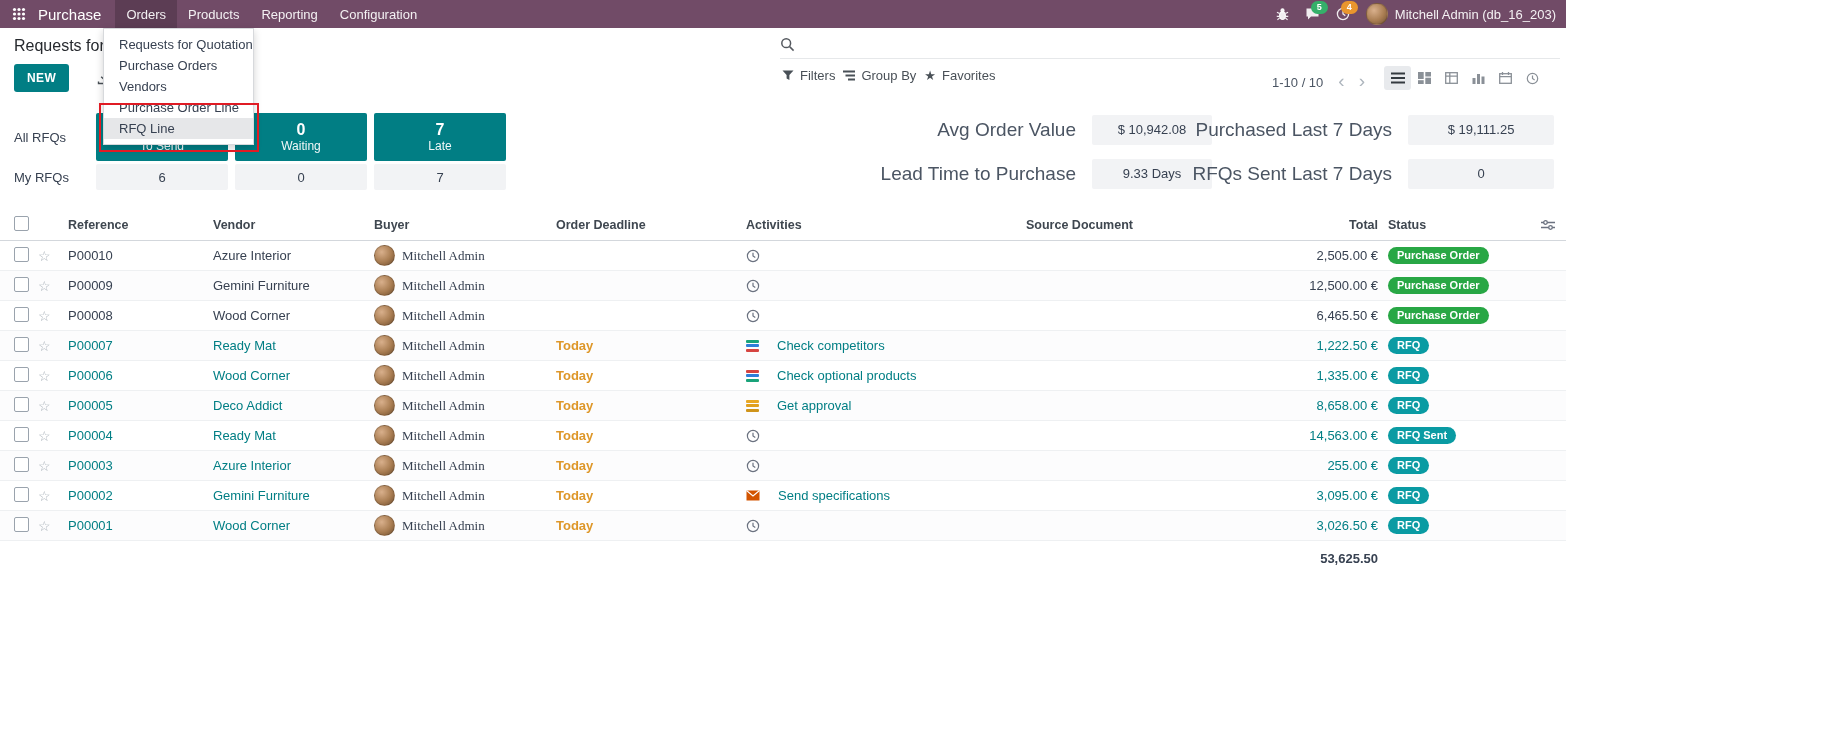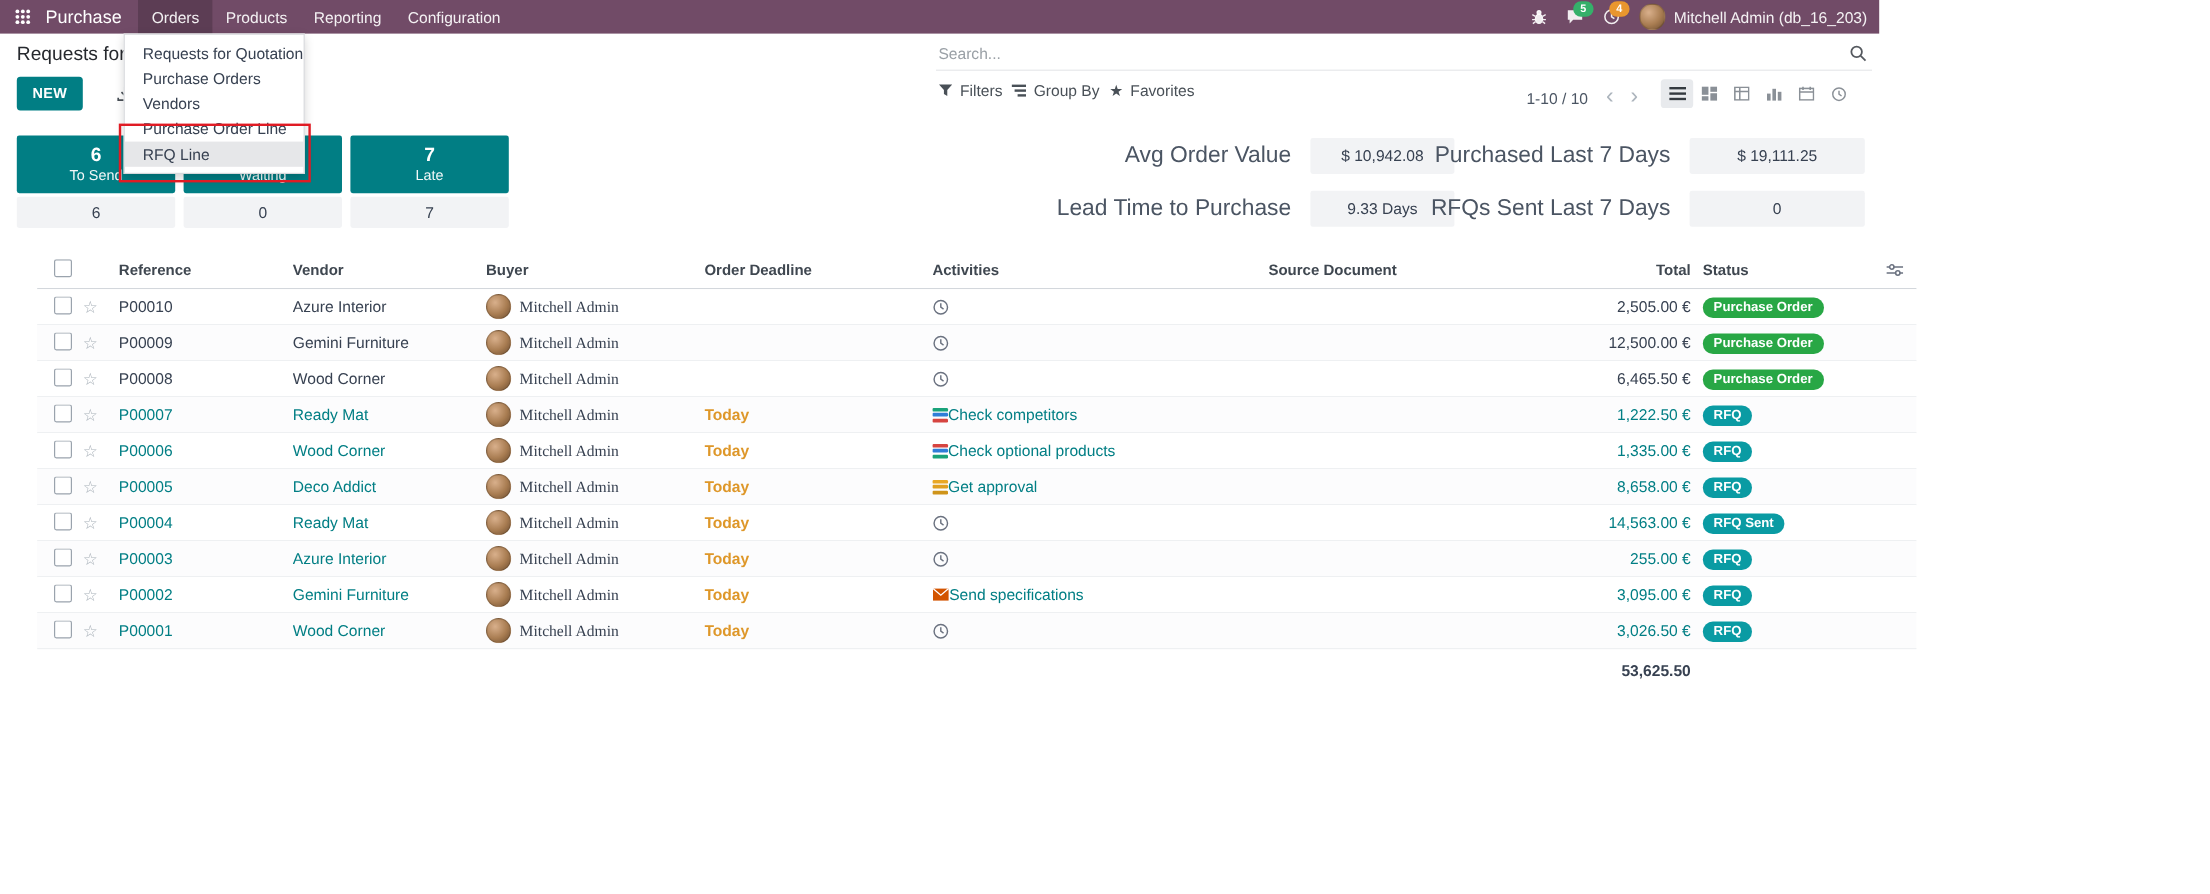--- a/index.html
+++ b/index.html
@@ -66,38 +66,38 @@
   .card-label{font-size:12px;opacity:.95;line-height:15px;}
   .mini{background:#f2f3f5;height:26px;border-radius:2px;display:flex;align-items:center;
     justify-content:center;font-size:13px;color:#374151;cursor:pointer;}
   .dash-stats{margin-left:auto;display:grid;grid-template-columns:180px 120px 164px 146px;
     column-gap:16px;row-gap:11px;align-items:center;}
   .stat-label{font-size:19px;color:#4b5563;justify-self:end;text-align:right;white-space:nowrap;}
   .stat-box{background:#f2f3f5;height:30px;border-radius:2px;display:flex;align-items:center;
     justify-content:center;font-size:13px;color:#374151;}
 
   
-  .table{position:absolute;left:0;top:210px;width:1566px;font-size:13px;color:#374151;padding-left:31px;}
+  .table{position:absolute;left:0;top:210px;width:1566px;font-size:13px;color:#374151;}
   .trow,.thead,.tfoot{display:grid;padding-left:10px;align-items:center;
     grid-template-columns:28px 30px 145px 161px 182px 190px 280px 230px 124px 150px 1fr;}
   .thead{height:30px;font-weight:bold;color:#3f4750;border-bottom:1px solid #d3d7dc;font-size:12.5px;}
   .trow{height:29px;border-bottom:1px solid #eef0f2;background:#fff;}
   .trow:nth-child(even){background:#fcfcfd;}
   .tfoot{height:34px;font-weight:bold;}
   .c{overflow:hidden;white-space:nowrap;}
   .c-total{text-align:right;padding-right:2px;}
   .c-status{padding-left:8px;}
   .c-gear{display:flex;justify-content:center;color:#6b7280;cursor:pointer;}
   .cb{display:inline-block;width:13px;height:13px;border:1px solid #9aa3ad;border-radius:2px;
     background:#fff;margin-left:4px;cursor:pointer;}
   .c-star{color:#aab2ba;font-size:14px;cursor:pointer;}
   .c-buyer{display:flex;align-items:center;font-family:Liberation Serif, serif;}
   .c-deadline{color:var(--warn,#E2A23C);font-weight:bold;}
   .trow.rfq .c-ref,.trow.rfq .c-vendor,.trow.rfq .c-total,.trow.rfq .act-label{color:var(--teal,#017E84);}
-  .c-activity{display:flex;align-items:center;gap:0;}
+  .c-activity{display:flex;align-items:center;gap:18px;}
   .act-icon{display:inline-flex;color:#6b7280;flex:none;}
   .bars{width:13px;height:12px;flex-direction:column;justify-content:space-between;display:inline-flex;}
   .bars .bar{display:block;height:3px;border-radius:1px;background:#999;}
   .act-label{font-size:13px;}
   .badge-st{display:inline-block;color:#fff;font-size:11px;font-weight:bold;border-radius:10px;
     padding:3px 9px;line-height:11px;}
   .b-po{background:var(--bpo,#28A745);}
   .b-rfq{background:var(--brfq,#0A9BA3);}
 
   
@@ -155,21 +155,20 @@
       </span>
       <span class="nav-user">
         <span class="avatar nav"></span>
         <span>Mitchell Admin (db_16_203)</span>
       </span>
     </div>
   </div>
 
   <div class="breadcrumb">Requests for Quotation</div>
   <div class="searchbar">
-    <input type="text" placeholder="Search..." style="">
     <span class="search-glass">
       <svg width="15" height="15" viewBox="0 0 15 15" fill="none" stroke="currentColor" stroke-width="1.5">
         <circle cx="6.2" cy="6.2" r="4.4"></circle>
           <path d="M9.6 9.6L13.6 13.6"></path>
       </svg>
     </span>
   </div>
 
   <div class="cp-left">
     <button class="btn-new">NEW</button>
@@ -243,20 +242,24 @@
       <span class="view-btn">
         <svg width="13" height="13" viewBox="0 0 14 14" fill="none" stroke="currentColor" stroke-width="1.3">
           <circle cx="7" cy="7" r="5.6"></circle>
             <path d="M7 3.8V7l2.3 1.6"></path>
         </svg>
       </span>
     </span>
   </div>
 
   <div class="dash">
+    <div class="dash-labels">
+      <span class="l1">All RFQs</span>
+      <span class="l2">My RFQs</span>
+    </div>
     <div class="dash-cards">
         <div class="card">
     <div class="card-num">6</div>
     <div class="card-label">To Send</div>
   </div>
         <div class="card">
     <div class="card-num">0</div>
     <div class="card-label">Waiting</div>
   </div>
         <div class="card">

